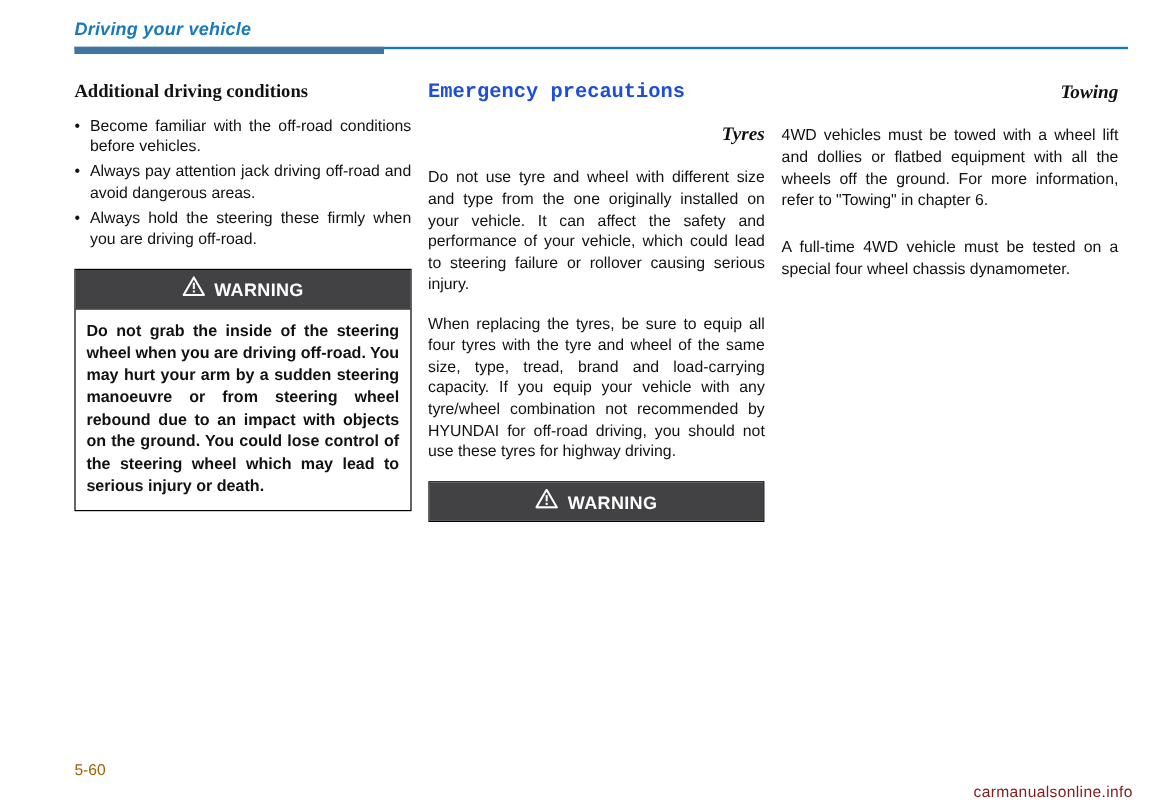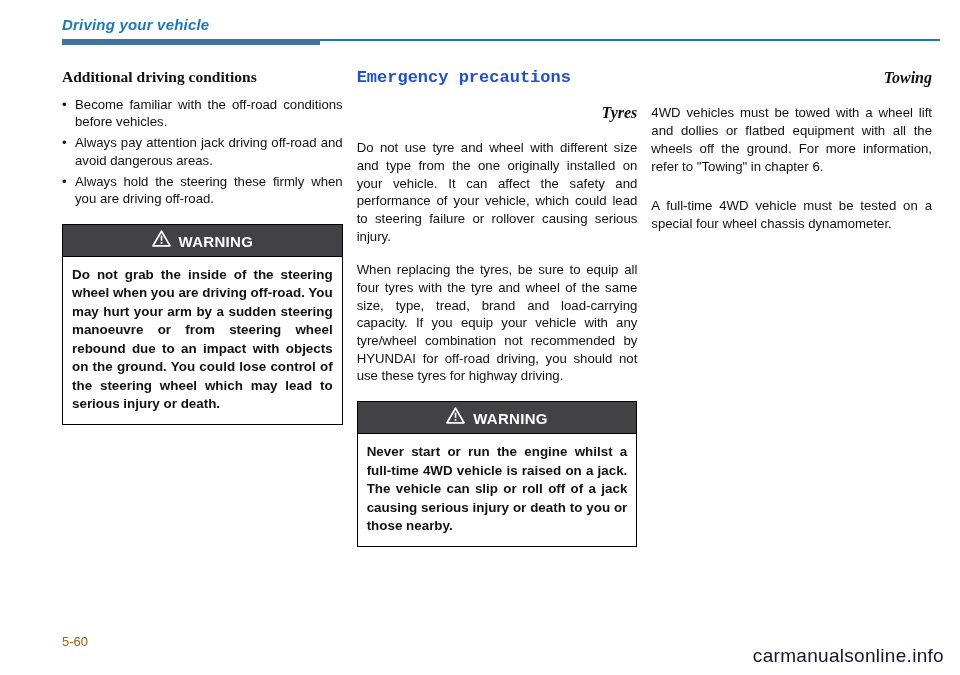--- a/index.html
+++ b/index.html
@@ -116,22 +116,22 @@
   
   .page-number {
     position:absolute;
     left:62px; bottom:26px;
     font-size:13px;
     color:#a16207;
   }
   .watermark {
     position:absolute;
     right:16px; bottom:8px;
-    font-size:19px;
-    color:#0f172a;
+    font-size:13px;
+    color:#7f1d1d;
     letter-spacing:0.3px;
   }
 </style>
 </head>
 <body>
 
 <div class="page">
 
   <div class="header">
     <span class="header-title">Driving your vehicle</span>
@@ -176,21 +176,20 @@
         <div class="warning-head">
           <span class="tri-icon">
             <svg width="19" height="17" viewBox="0 0 19 17">
               <path d="M9.5 1.2 L18 15.8 H1 Z" fill="none" stroke="#ffffff" stroke-width="1.7" stroke-linejoin="round"></path>
               <rect x="8.7" y="5.6" width="1.7" height="5.2" fill="#ffffff"></rect>
               <rect x="8.7" y="12" width="1.7" height="1.8" fill="#ffffff"></rect>
             </svg>
           </span>
           <span>WARNING</span>
         </div>
-        <div class="warning-body">Never start or run the engine whilst a full-time 4WD vehicle is raised on a jack. The vehicle can slip or roll off of a jack causing serious injury or death to you or those nearby.</div>
       </div>
     </div>
 
     <div class="col">
       <div class="section">
         <h3 class="italic-head">Towing</h3>
         <p class="para">4WD vehicles must be towed with a wheel lift and dollies or flatbed equipment with all the wheels off the ground. For more information, refer to "Towing" in chapter 6.</p>
       </div>
       <div class="section">
         <p class="para">A full-time 4WD vehicle must be tested on a special four wheel chassis dynamometer.</p>

